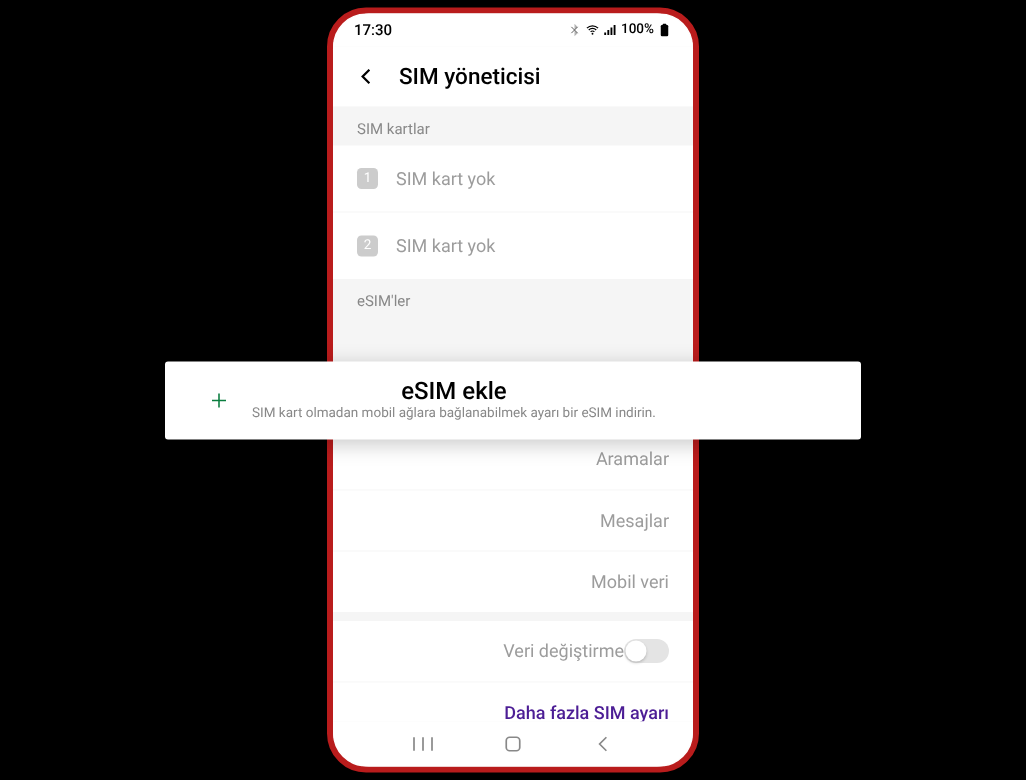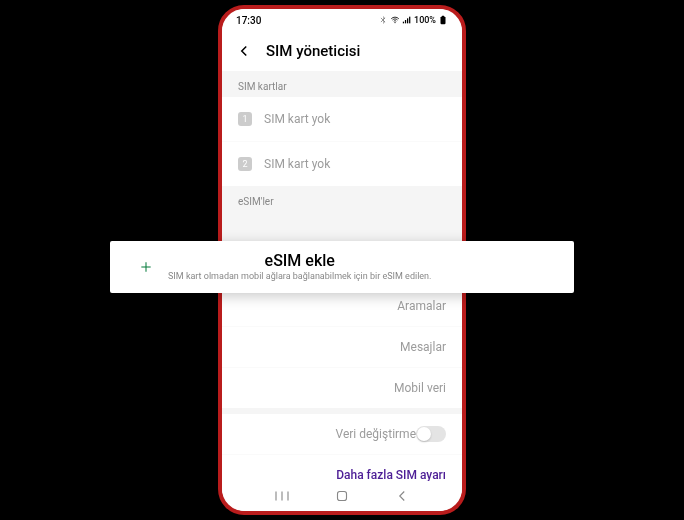--- a/index.html
+++ b/index.html
@@ -282,17 +282,17 @@
 
   <div class="esim-highlight">
     <div class="plus-icon">
       <svg viewBox="0 0 24 24" fill="none">
           <line x1="12" y1="4" x2="12" y2="20"></line>
           <line x1="4" y1="12" x2="20" y2="12"></line>
         </svg>
     </div>
     <div>
       <div class="esim-title">eSIM ekle</div>
-      <div class="esim-sub">SIM kart olmadan mobil ağlara bağlanabilmek için bir eSIM edilen.</div>
+      <div class="esim-sub">SIM kart olmadan mobil ağlara bağlanabilmek ayarı bir eSIM indirin.</div>
     </div>
   </div>
 
 </div>
 
 </body></html>

